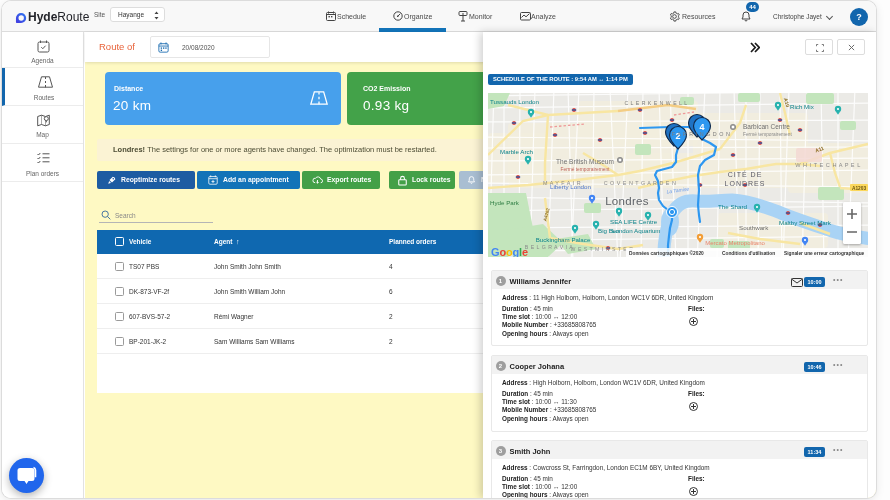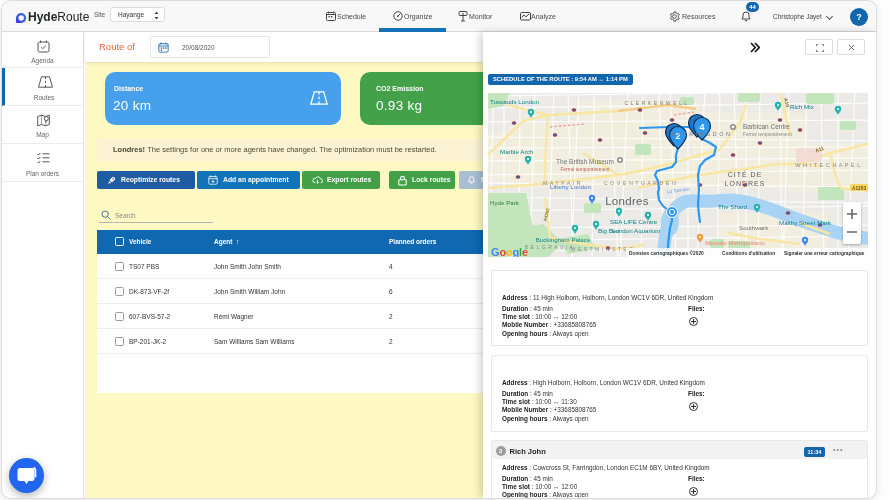--- a/index.html
+++ b/index.html
@@ -25,25 +25,25 @@
 .sideitem svg { position:absolute; left:35px; top:8px; }
 .sideitem.active { border-left:3px solid #1266ad; }
 .sideitem.active svg { left:33px; }
 .chatbubble { position:absolute; left:7px; top:426px; width:35px; height:35px; border-radius:50%; background:#2166ec; box-shadow:0 3px 8px rgba(0,0,0,0.3); }
 
 .main { position:absolute; left:83px; top:31px; right:0; bottom:0; background:#fef9c3; }
 .daterow { position:absolute; left:0; top:0; width:100%; height:30px; background:#fff; box-shadow:0 1px 3px rgba(0,0,0,0.12); }
 .routeof { position:absolute; left:14px; top:9px; font-size:9.5px; color:#e8633a; }
 .datebox { position:absolute; left:65px; top:4px; width:120px; height:22px; background:#fff; border:1px solid #e6e6e6; border-radius:2px; }
 .datetxt { position:absolute; left:31px; top:7px; font-size:6.5px; color:#555; }
-.statcard { position:absolute; top:40px; height:53px; border-radius:10px; color:#fff; }
+.statcard { position:absolute; top:40px; height:53px; border-radius:4px; color:#fff; }
 .statcard .t1 { position:absolute; left:9px; top:13px; font-size:7px; font-weight:bold; }
 .statcard .t2 { position:absolute; left:8px; top:26px; font-size:13.5px; letter-spacing:0.3px; }
 .card-blue { left:20px; width:236px; background:#47a0ec; }
-.card-green { left:275px; width:236px; background:#43a249; }
+.card-green { left:262px; width:236px; background:#43a249; }
 .warnbar { position:absolute; left:12px; top:107px; right:0; height:22px; background:#fbf3d4; border-radius:2px; font-size:7.5px; color:#4c4c34; line-height:22px; padding-left:16px; }
 .btn { position:absolute; top:139px; height:18px; border-radius:2px; color:#fff; font-size:6.8px; font-weight:bold; line-height:18px; }
 .btn svg { position:absolute; top:4px; }
 .searchico { position:absolute; left:16px; top:178px; }
 .searchtxt { position:absolute; left:30px; top:180px; font-size:6.5px; color:#888; }
 .searchline { position:absolute; left:14px; top:190px; width:114px; border-bottom:1px solid #b5b5b5; }
 .tablecard { position:absolute; left:12px; top:198px; right:-10px; height:163px; background:#fff; }
 .thead { position:absolute; left:0; top:0; width:100%; height:24px; background:#0f68b0; color:#fff; font-size:6.5px; font-weight:bold; }
 .trow { position:absolute; left:0; width:100%; height:25px; border-bottom:1px solid #eee; font-size:6.5px; color:#333; background:#fff; }
 .cb { position:absolute; left:18px; top:8px; width:9px; height:9px; border:1px solid #9a9a9a; border-radius:1.5px; background:#fff; }
@@ -531,35 +531,51 @@
             <text x="18" y="163" fill="#FBBC05">o</text>
             <text x="24.5" y="163" fill="#4285F4">g</text>
             <text x="31" y="163" fill="#34A853">l</text>
             <text x="34" y="163" fill="#EA4335">e</text>
           </g>
           <text x="247" y="152" font-size="6" fill="#e8856b" text-anchor="middle" font-family="Liberation Sans, sans-serif">Mercato Metropolitano</text>
         </svg>
       </div>
 
     <div class="stopcard" style="top:238px;height:76px">
+      <div class="sc-head">
+          <div class="sc-num">1</div>
+          <div class="sc-name">Williams Jennifer</div>
+        <svg width="12" height="9" viewBox="0 0 12 9" style="position:absolute;left:299px;top:7px">
+            <rect x="0.5" y="0.5" width="11" height="8" rx="1" fill="none" stroke="#333"></rect>
+            <path d="M0.5 1 L6 5 L11.5 1" fill="none" stroke="#333"></path>
+          </svg>
+        <div class="sc-time">10:00</div>
+          <div class="sc-dots">•••</div>
+        </div>
       <div class="sc-adr"><b class="k">Address</b> : 11 High Holborn, Holborn, London WC1V 6DR, United Kingdom</div>
       <div class="sc-body"><b class="k">Duration</b> : 45 min<br><b class="k">Time slot</b> : 10:00 ↔ 12:00<br><b class="k">Mobile Number</b> : +33685808765<br><b class="k">Opening hours</b> : Always open</div>
       <div class="sc-files">Files:</div>
         <div class="pluscirc"></div>
     </div>
     <div class="stopcard" style="top:323px;height:77px">
+      <div class="sc-head">
+          <div class="sc-num">2</div>
+          <div class="sc-name">Cooper Johana</div>
+        <div class="sc-time">10:46</div>
+          <div class="sc-dots">•••</div>
+        </div>
       <div class="sc-adr"><b class="k">Address</b> : High Holborn, Holborn, London WC1V 6DR, United Kingdom</div>
       <div class="sc-body"><b class="k">Duration</b> : 45 min<br><b class="k">Time slot</b> : 10:00 ↔ 11:30<br><b class="k">Mobile Number</b> : +33685808765<br><b class="k">Opening hours</b> : Always open</div>
       <div class="sc-files">Files:</div>
         <div class="pluscirc"></div>
     </div>
     <div class="stopcard" style="top:408px;height:80px">
       <div class="sc-head">
           <div class="sc-num">3</div>
-          <div class="sc-name">Rich John</div>
+          <div class="sc-name">Smith John</div>
         <div class="sc-time">11:34</div>
           <div class="sc-dots">•••</div>
         </div>
       <div class="sc-adr"><b class="k">Address</b> : Cowcross St, Farringdon, London EC1M 6BY, United Kingdom</div>
       <div class="sc-body"><b class="k">Duration</b> : 45 min<br><b class="k">Time slot</b> : 10:00 ↔ 12:00<br><b class="k">Opening hours</b> : Always open</div>
       <div class="sc-files">Files:</div>
         <div class="pluscirc"></div>
     </div>
   </div>
 </div>

